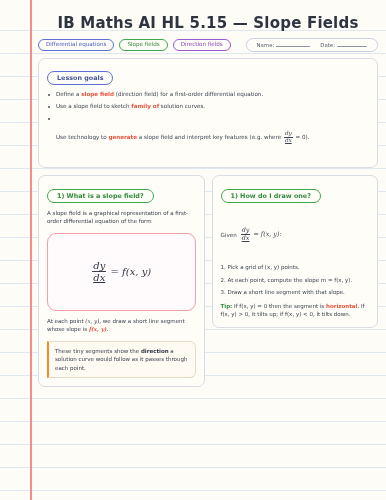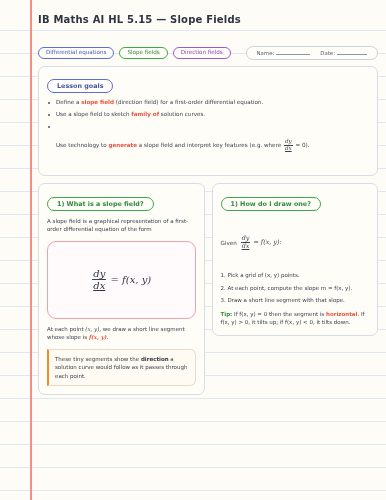--- a/index.html
+++ b/index.html
@@ -44,26 +44,27 @@
     position: absolute;
     inset: 0;
     z-index: 2;
     padding: 14px 8px 0 38px;
     box-sizing: border-box;
   }
 
   
   .hdr-title {
     font-family: "DejaVu Sans", sans-serif;
-    font-size: 10px;
+    font-size: 15px;
     font-weight: bold;
     color: #2e3440;
     letter-spacing: .2px;
-    margin: 0 0 21px 0;
+    margin: 0 0 6px 0;
     white-space: nowrap;
+    text-align: center;
   }
   .hdr-row {
     display: flex;
     align-items: center;
     gap: 5px;
     margin-bottom: 6px;
   }
   .pill {
     border-radius: 999px;
     padding: 1.5px 7px;

